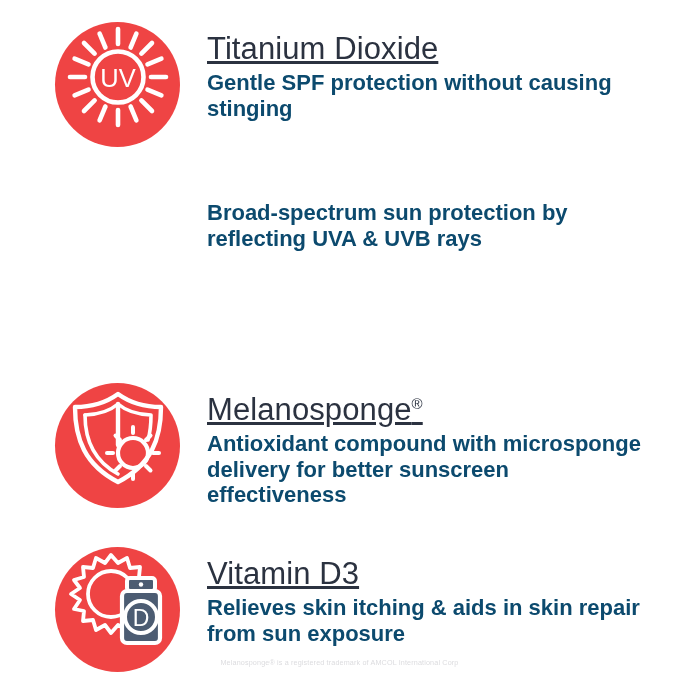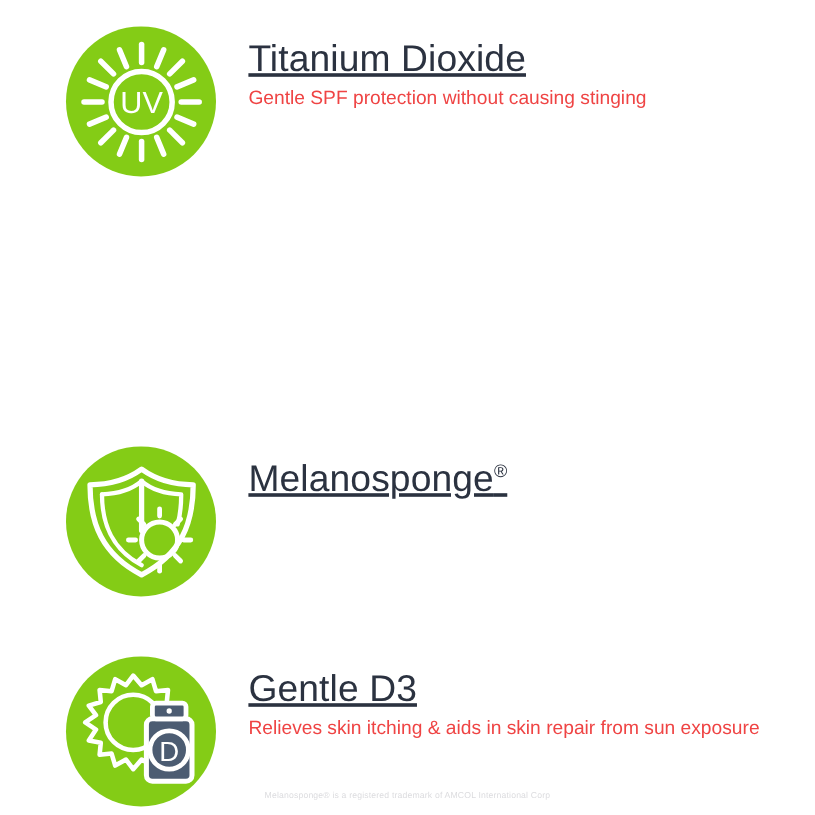--- a/index.html
+++ b/index.html
@@ -24,33 +24,32 @@
   .feature-row {
     position: absolute;
     left: 0;
     width: 679px;
     height: 150px;
     display: flex;
     align-items: flex-start;
   }
   #row-0 { top: 22px; }
   #row-1 { top: 197px; }
-  #row-2 { top: 372px; }
+  #row-2 { top: 383px; }
   #row-3 { top: 547px; }
 
   .icon-badge {
     position: absolute;
     left: 55px;
     top: 0;
     width: 125px;
     height: 125px;
     border-radius: 50%;
-    background: #84cc16;
+    background: #ef4444;
     display: flex;
-    align-items: center;
     justify-content: center;
   }
   .icon-badge svg {
     display: block;
   }
   .text-col {
     position: absolute;
     left: 207px;
     top: 0;
     width: 450px;
@@ -65,24 +64,24 @@
     padding-top: 9px;
     white-space: nowrap;
     text-decoration: underline;
   }
   .feature-title .reg {
     font-size: 15px;
     vertical-align: super;
     line-height: 0;
   }
   .feature-desc {
-    color: #ef4444;
-    font-size: 16px;
+    color: #0c4a6e;
+    font-size: 22px;
     line-height: 25.5px;
-    font-weight: 400;
+    font-weight: 700;
     margin: 0;
     padding-top: 3px;
     max-width: 445px;
   }
   .footer-note {
     position: absolute;
     left: 0;
     top: 658px;
     width: 679px;
     text-align: center;
@@ -121,20 +120,21 @@
       </svg>
     </div>
     <div class="text-col">
       <div class="feature-title">Titanium Dioxide</div>
       <div class="feature-desc">Gentle SPF protection without causing stinging</div>
     </div>
   </div>
 
   <div class="feature-row" id="row-1">
     <div class="text-col">
+      <div class="feature-desc">Broad-spectrum sun protection by reflecting UVA &amp; UVB rays</div>
     </div>
   </div>
 
   <div class="feature-row" id="row-2">
     <div class="icon-badge">
       <svg width="110" height="110" viewBox="0 0 110 110" fill="none" stroke="#ffffff" stroke-width="4.4" stroke-linecap="round" stroke-linejoin="round">
 
         <path d="M12 24 C30 24 44 19 55 11 C66 19 80 24 98 24 C98 56 88 82 55 99 C22 82 12 56 12 24 Z"></path>
 
         <path d="M22 32 C37 31.5 48 27 55 21 C62 27 73 31.5 88 32 C88 42 87 50 85 57" stroke-width="3.6"></path>
@@ -149,20 +149,21 @@
         <line x1="44" y1="70" x2="50" y2="70" stroke-width="4"></line>
         <line x1="90" y1="70" x2="96" y2="70" stroke-width="4"></line>
         <line x1="52.5" y1="52.5" x2="57" y2="57" stroke-width="4"></line>
         <line x1="83" y1="83" x2="87.5" y2="87.5" stroke-width="4"></line>
         <line x1="52.5" y1="87.5" x2="57" y2="83" stroke-width="4"></line>
         <line x1="83" y1="57" x2="87.5" y2="52.5" stroke-width="4"></line>
       </svg>
     </div>
     <div class="text-col">
       <div class="feature-title"><span>Melanosponge</span><span class="reg">®</span></div>
+      <div class="feature-desc">Antioxidant compound with microsponge delivery for better sunscreen effectiveness</div>
     </div>
   </div>
 
   <div class="feature-row" id="row-3">
     <div class="icon-badge">
       <svg width="110" height="110" viewBox="0 0 110 110" fill="none" stroke="#ffffff" stroke-width="4.2" stroke-linecap="round" stroke-linejoin="round">
 
         <polygon points="48,8 55,16 64,11 67,21 77,20 76,30 86,33 80,41 89,47 80,53 86,62
                          76,64 77,74 67,73 64,83 55,78 48,86 42,78 33,83 30,73 20,74 21,64
                          11,62 17,53 8,47 17,41 11,33 21,30 20,20 30,21 33,11 42,16" stroke-width="3.8"></polygon>
@@ -172,20 +173,20 @@
         <rect x="59" y="44" width="38" height="52" rx="5" ry="5" fill="#4c5c72" stroke-width="4.2"></rect>
 
         <rect x="64" y="31" width="28" height="13" rx="3" ry="3" fill="#4c5c72" stroke-width="4"></rect>
         <circle cx="78" cy="37.5" r="2.2" fill="#ffffff" stroke="none"></circle>
 
         <circle cx="78" cy="70" r="16" stroke-width="4"></circle>
         <text x="78" y="79" text-anchor="middle" stroke="none" fill="#ffffff" font-family="Liberation Sans, sans-serif" font-size="23">D</text>
       </svg>
     </div>
     <div class="text-col">
-      <div class="feature-title">Gentle D3</div>
+      <div class="feature-title">Vitamin D3</div>
       <div class="feature-desc">Relieves skin itching &amp; aids in skin repair from sun exposure</div>
     </div>
   </div>
 
   <div class="footer-note">Melanosponge® is a registered trademark of AMCOL International Corp</div>
 
 </div>
 
 </body></html>

